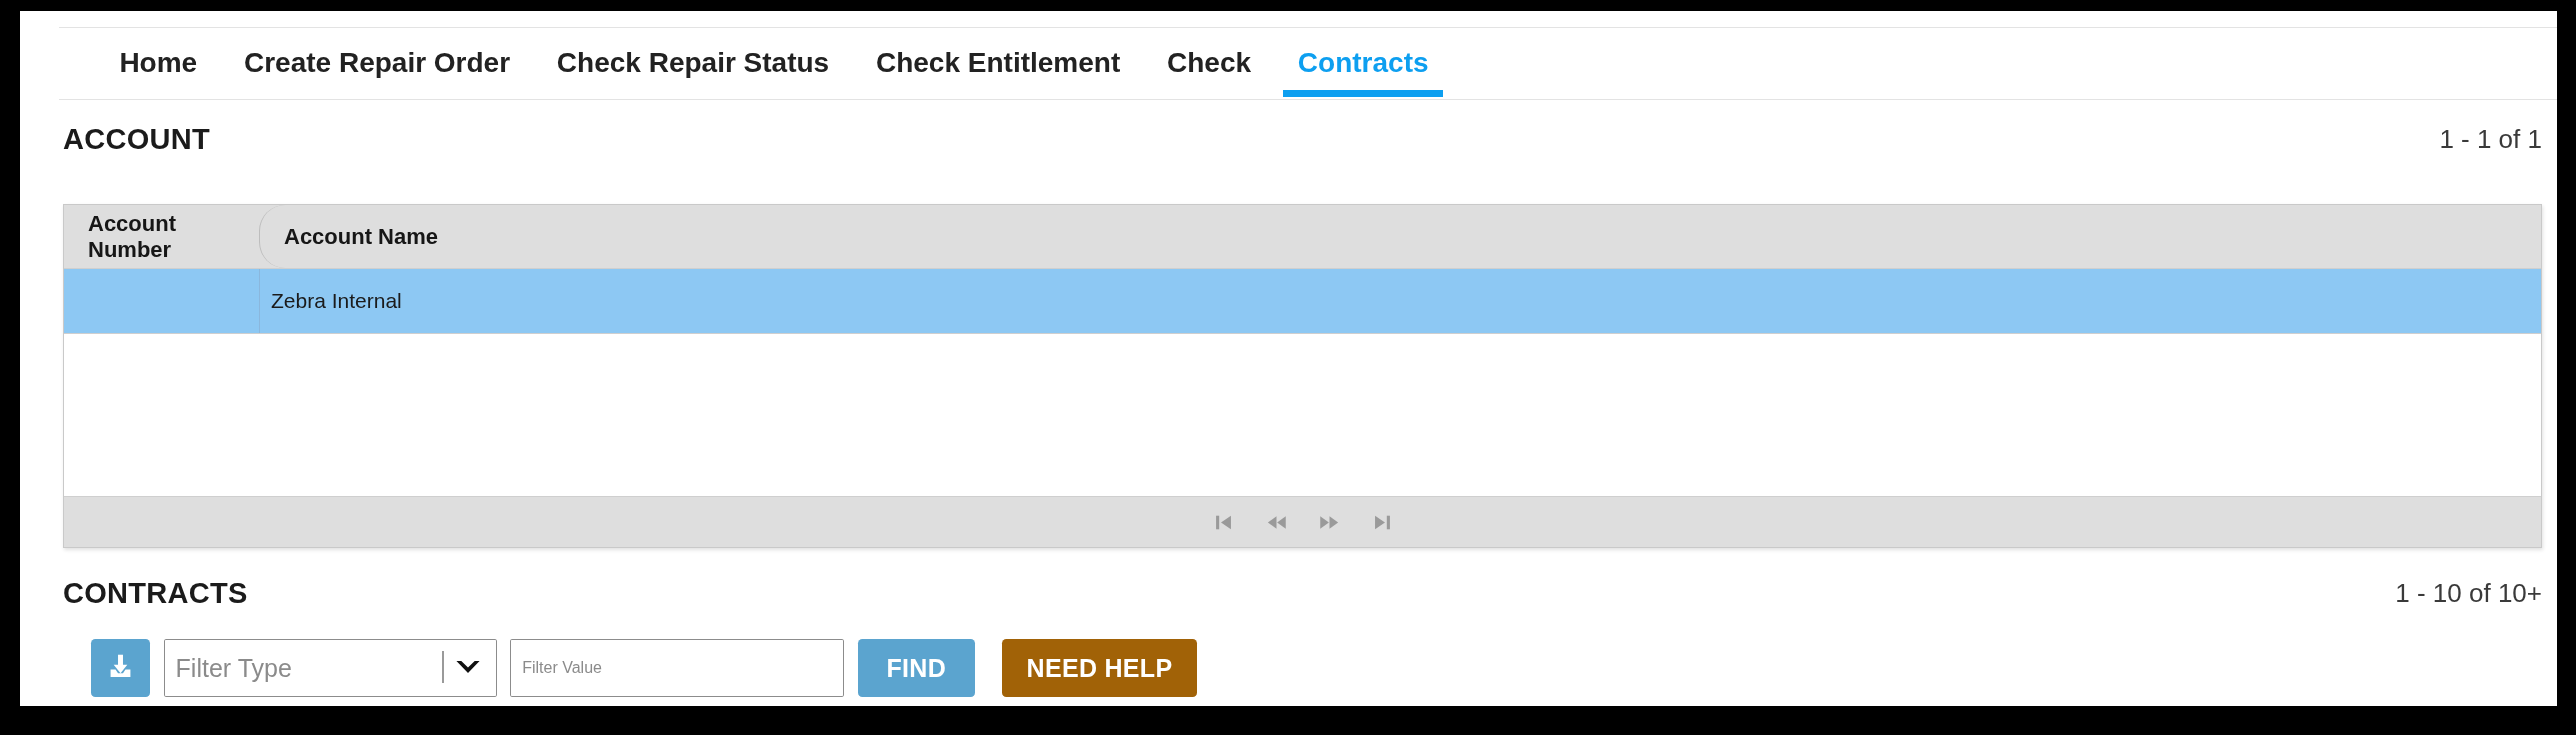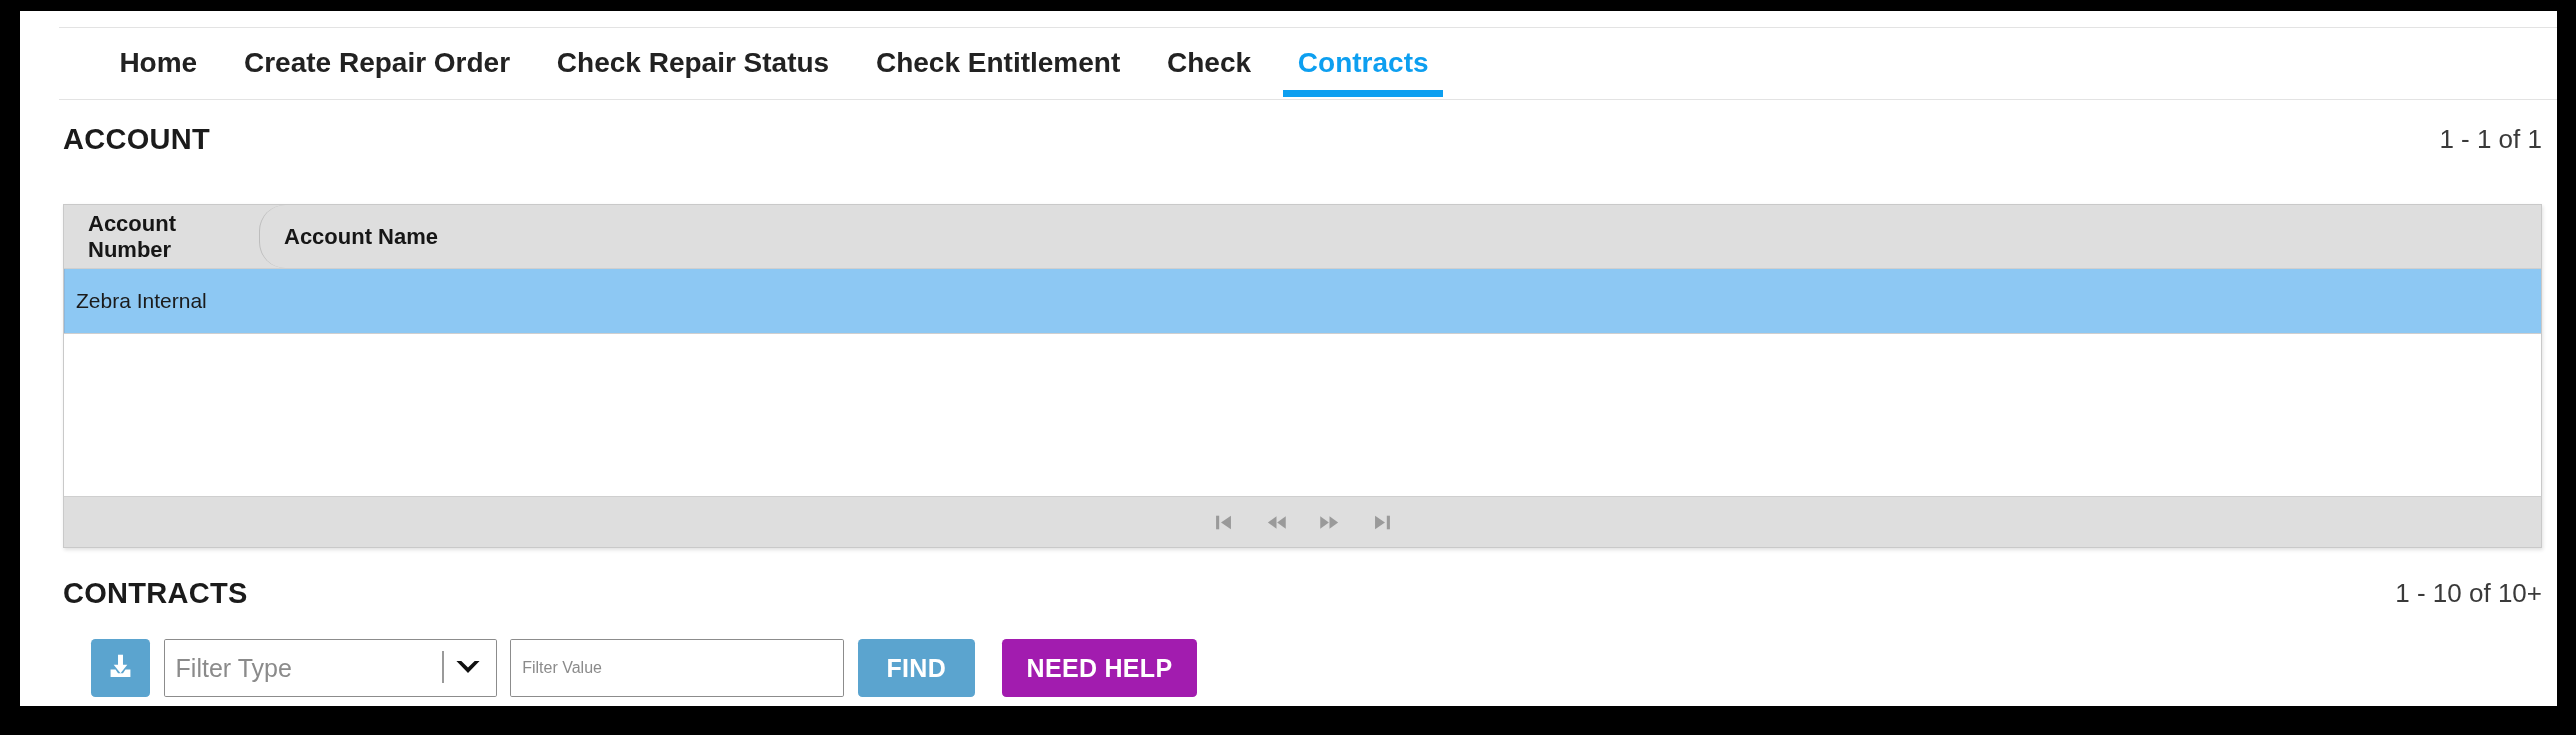--- a/index.html
+++ b/index.html
@@ -138,21 +138,20 @@
   .grid-body {
     height: 227px;
     background: #ffffff;
   }
   .grid-row {
     display: flex;
     height: 64px;
     background: #8dc8f3;
     cursor: pointer;
     border-bottom: 0.6px solid #cfcfcf;
-    flex-direction: column;
   }
   .grid-row .cell {
     display: flex;
     align-items: center;
     font-size: 21px;
     color: #1b1b1b;
     padding-left: 11px;
     box-sizing: border-box;
   }
   .grid-row .cell + .cell { border-left: 1.2px solid #8ab7dd; }
@@ -252,21 +251,21 @@
     font-size: 25px;
     font-weight: bold;
     color: #ffffff;
     letter-spacing: 0.3px;
     cursor: pointer;
     display: flex;
     align-items: center;
     justify-content: center;
   }
   .btn-find { width: 117px; background: #5ba4cf; text-align: right; }
-  .btn-help { width: 195px; background: #a21caf; margin-left: 13.6px; }
+  .btn-help { width: 195px; background: #a16207; margin-left: 13.6px; }
 </style>
 </head>
 <body>
 
 <div class="frame">
   <div class="page">
 
     <div class="navbar">
       <div class="navstrip">
         <div class="navtab">

